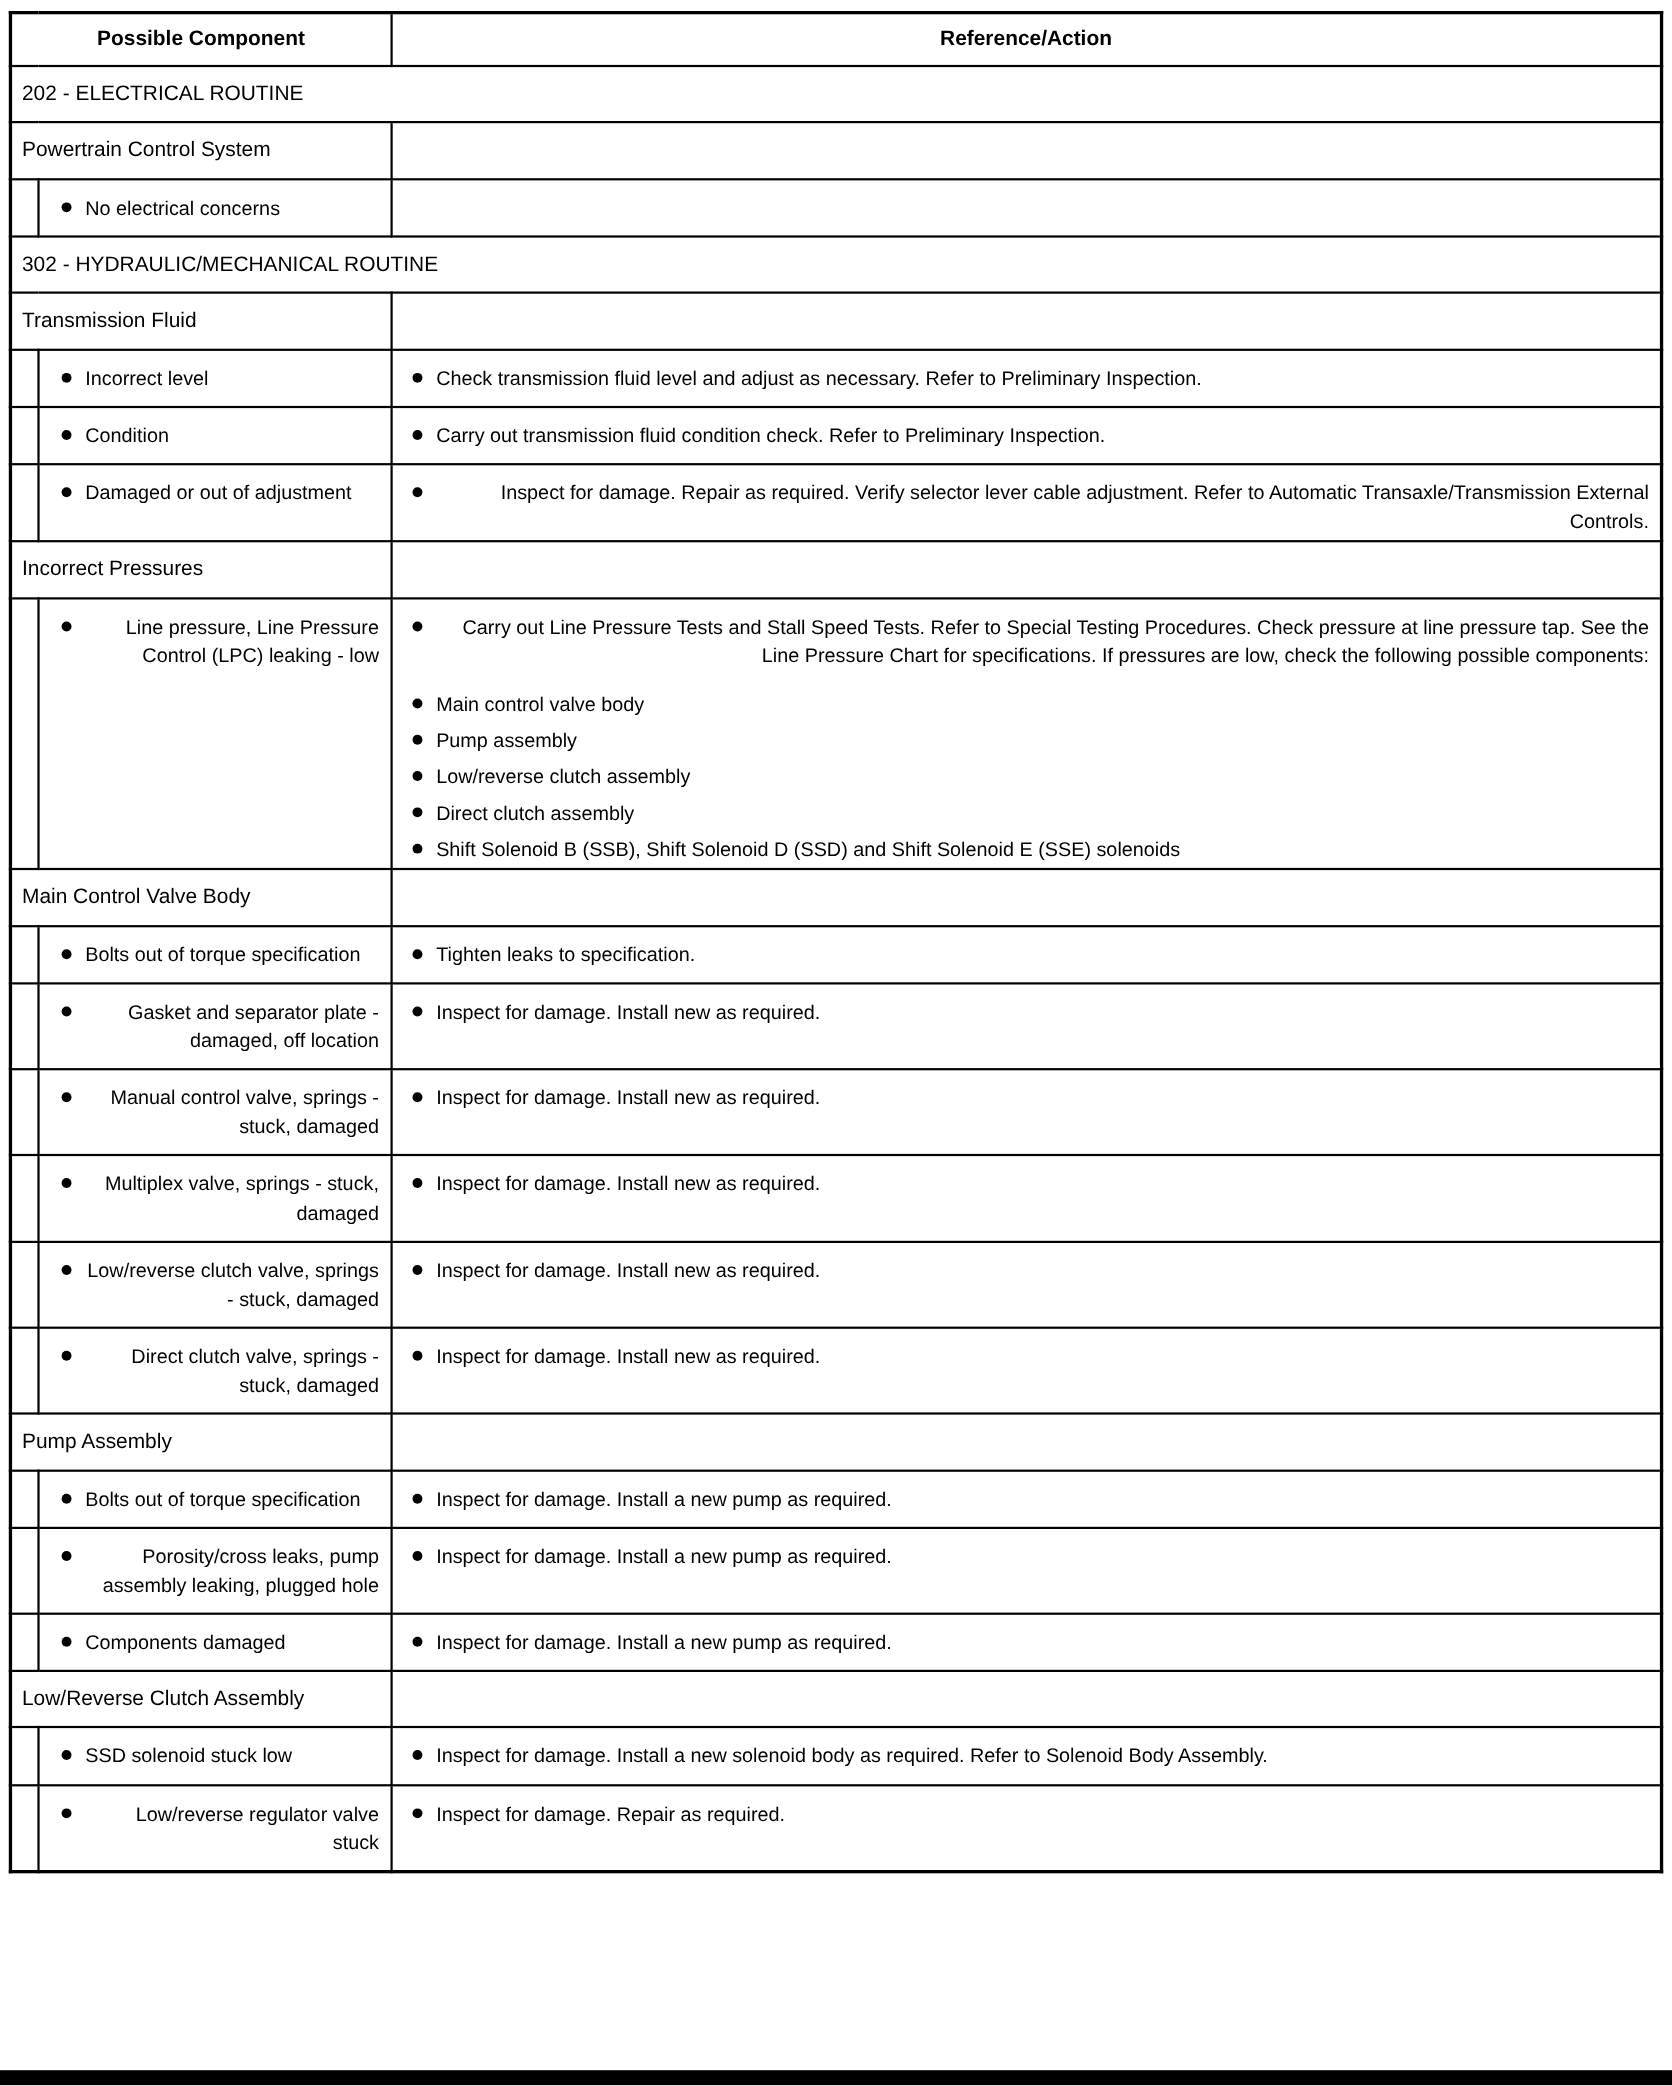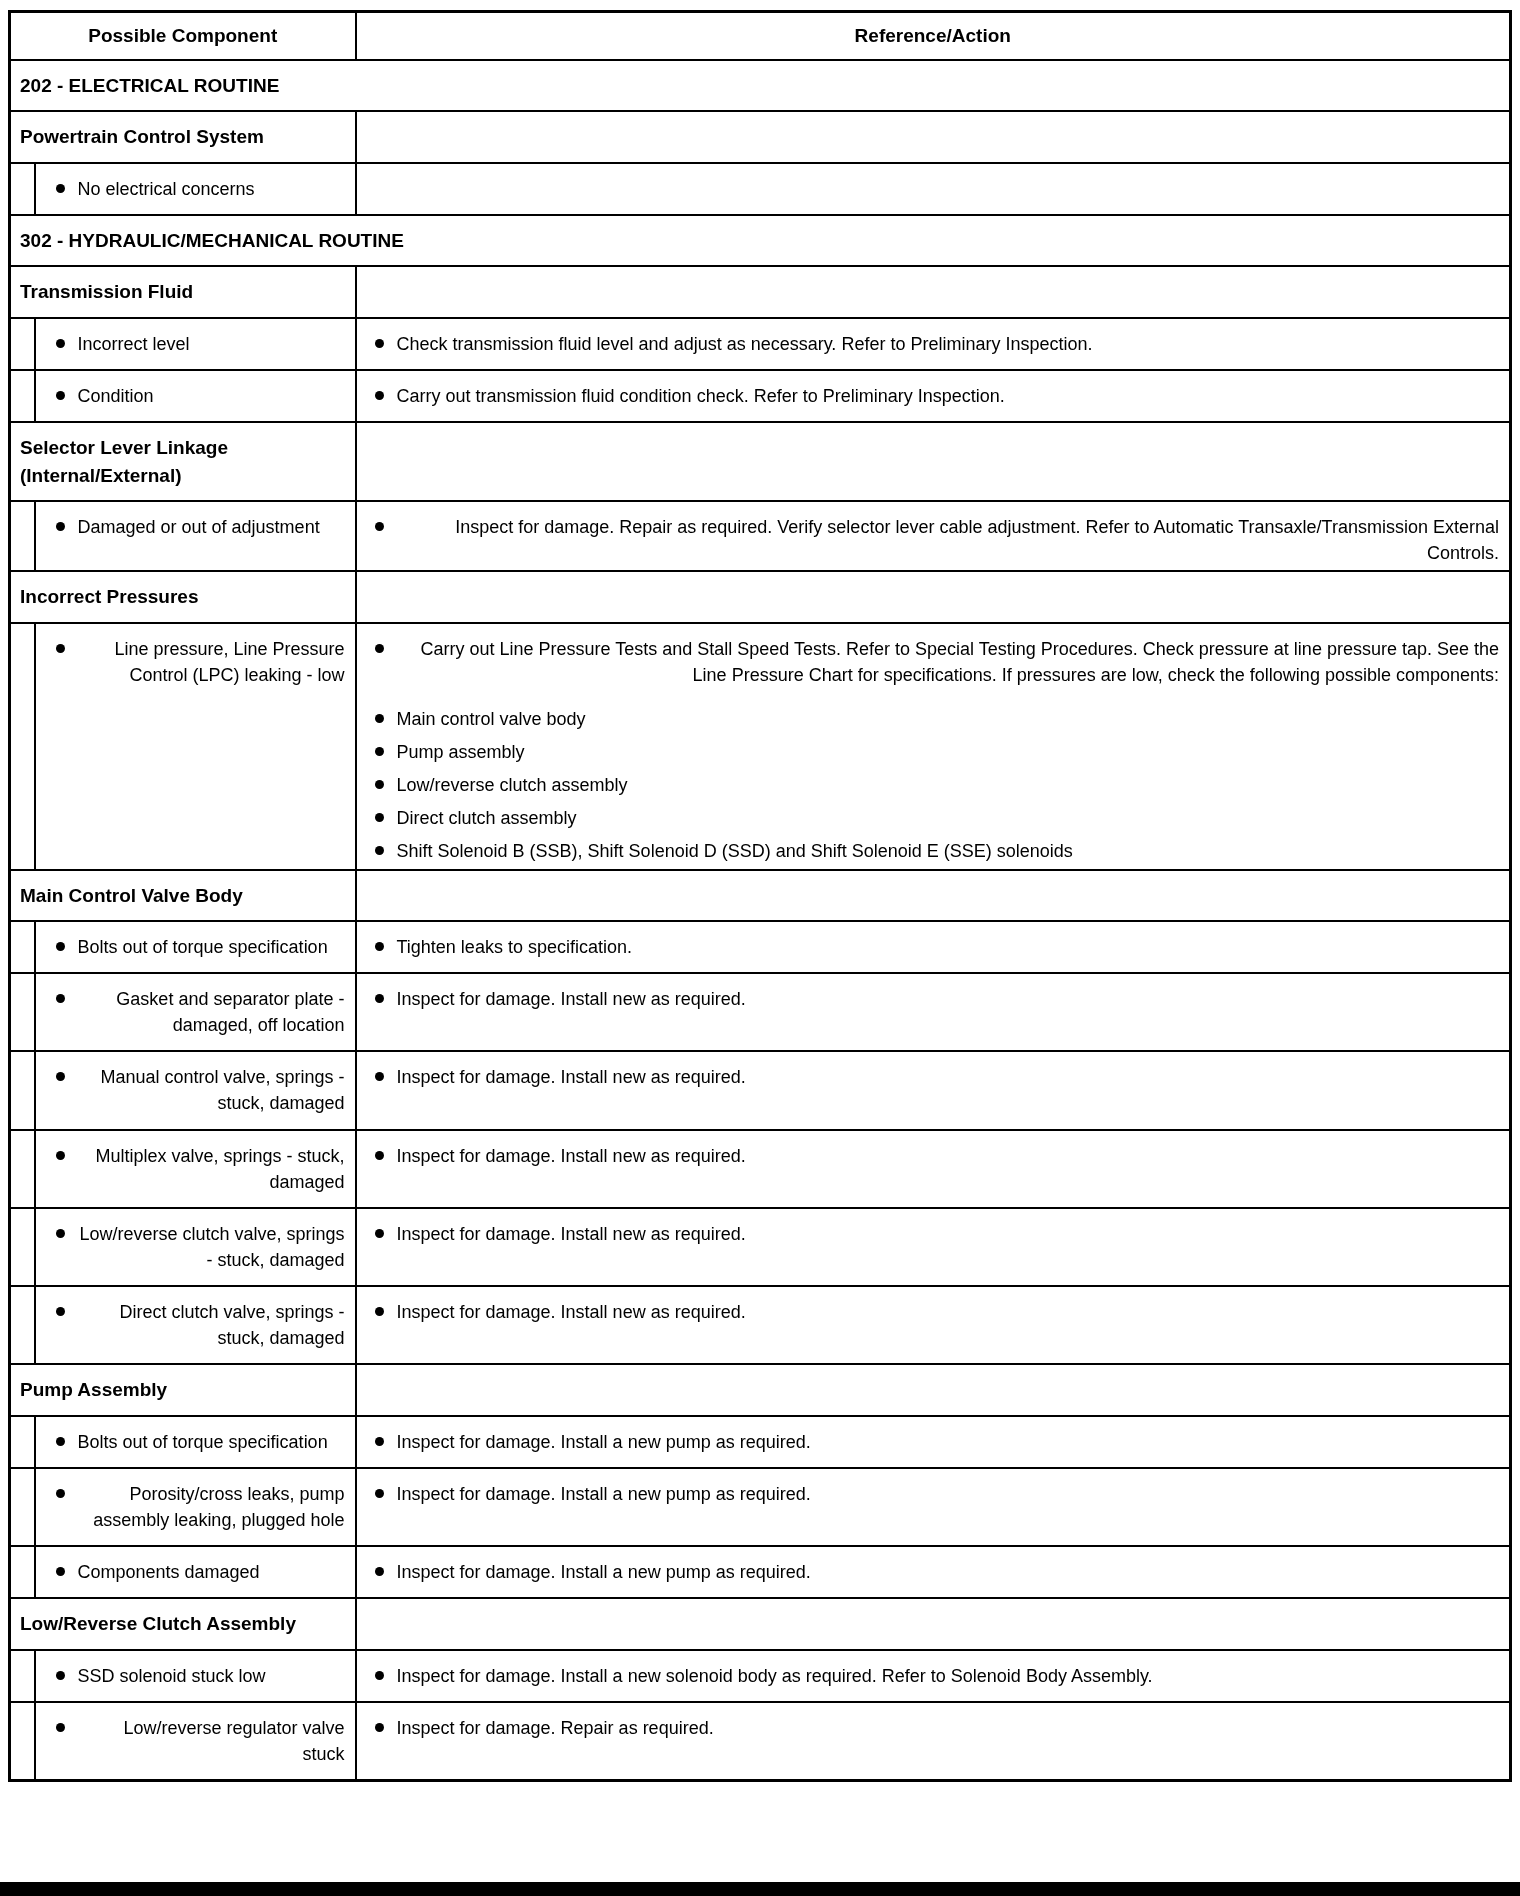--- a/index.html
+++ b/index.html
@@ -29,21 +29,21 @@
     font-size: 18px;
     line-height: 1.45;
   }
   th {
     font-weight: bold;
     text-align: center;
     font-size: 19px;
     padding: 9px 8px;
   }
   .cell-section, .cell-subsection {
-    font-weight: bold;
+    font-weight: normal;
     font-size: 19px;
     padding-left: 9px;
   }
   .cell-indent { padding: 0; }
   .cell-comp   { padding: 12px 10px 12px 20px; text-align: right; }
   .cell-action { padding: 12px 10px 4px 18px; text-align: right; }
   .cell-empty  { }
   .li {
     display: flex;
     align-items: flex-start;
@@ -130,24 +130,20 @@
               <span class="li-text">Condition</span>
             </div>
           </td>
           <td class="cell-action">
             <div class="li">
               <span class="dot"></span>
               <span class="li-text">Carry out transmission fluid condition check. Refer to Preliminary Inspection.</span>
             </div>
           </td>
         </tr>
-        <tr class="row-subsection">
-          <td class="cell-subsection" colspan="2">Selector Lever Linkage (Internal/External)</td>
-          <td class="cell-empty"></td>
-        </tr>
         <tr class="row-item">
           <td class="cell-indent"></td>
           <td class="cell-comp">
             <div class="li">
               <span class="dot"></span>
               <span class="li-text">Damaged or out of adjustment</span>
             </div>
           </td>
           <td class="cell-action">
             <div class="li">

